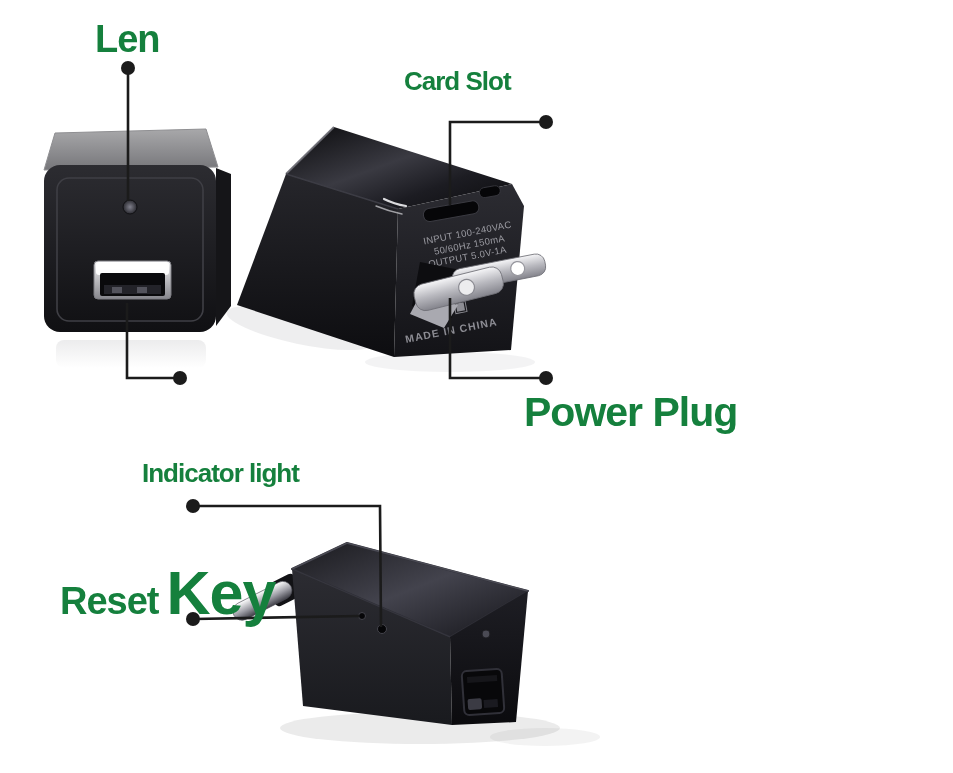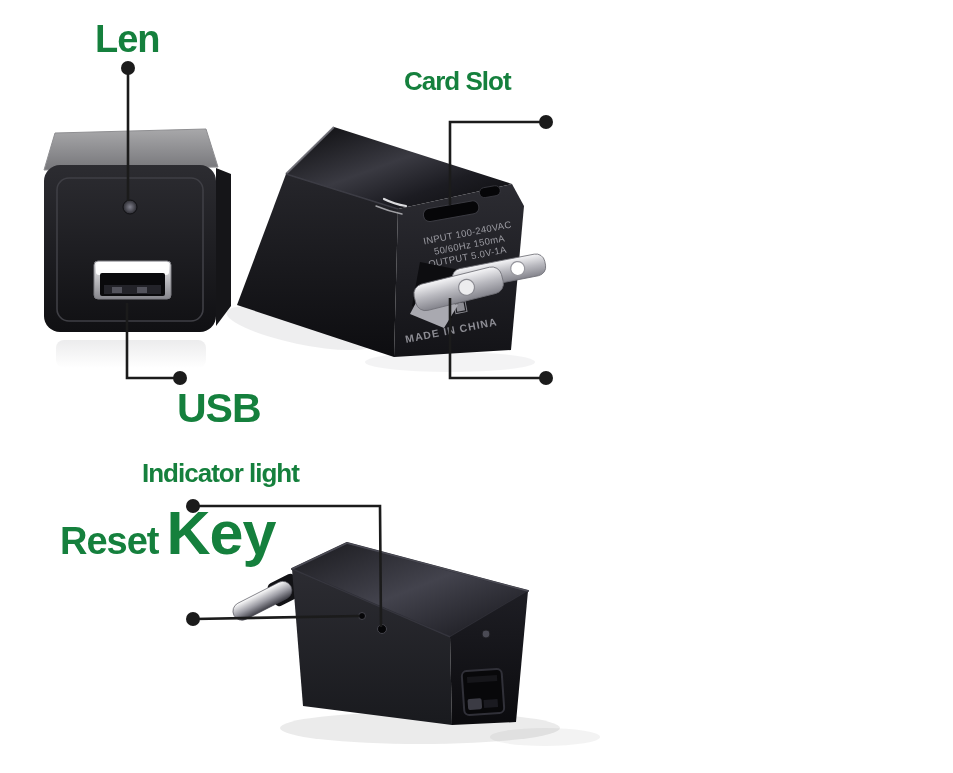--- a/index.html
+++ b/index.html
@@ -10,21 +10,21 @@
   .artwork{position:absolute;left:0;top:0;}
   .callout-label{
     position:absolute;color:#15803d;font-weight:700;white-space:nowrap;
     letter-spacing:-1px;line-height:1;
   }
   .label-len{left:95px;top:20px;font-size:38px;}
   .label-card-slot{left:404px;top:68px;font-size:26px;}
   .label-usb{left:177px;top:388px;font-size:41px;}
   .label-power-plug{left:524px;top:392px;font-size:41px;}
   .label-indicator{left:142px;top:460px;font-size:26px;}
-  .label-reset-key{left:60px;top:503px;font-size:38px;display:flex;align-items:baseline;gap:8px;}
+  .label-reset-key{left:60px;top:563px;font-size:38px;display:flex;align-items:baseline;gap:8px;}
   .label-reset-key .key-big{font-size:61px;}
   svg text{font-family:"Liberation Sans",sans-serif;}
   svg .engraved{fill:#9b9ba2;font-size:9.5px;letter-spacing:0.3px;}
 </style>
 </head>
 <body>
 
 <div class="stage">
 
   <svg class="artwork" width="953" height="773" viewBox="0 0 953 773">
@@ -179,20 +179,20 @@
       <circle cx="546" cy="122" r="7"></circle>
       <circle cx="180" cy="378" r="7"></circle>
       <circle cx="546" cy="378" r="7"></circle>
       <circle cx="193" cy="506" r="7"></circle>
       <circle cx="193" cy="619" r="7"></circle>
     </g>
   </svg>
 
   <div class="callout-label label-len">Len</div>
   <div class="callout-label label-card-slot">Card Slot</div>
-  <div class="callout-label label-usb">USB</div>
+  <div class="callout-label label-power-plug">Power Plug</div>
   <div class="callout-label label-indicator">Indicator light</div>
   <div class="callout-label label-reset-key">
     <span>Reset</span>
     <span class="key-big">Key</span>
   </div>
 
 </div>
 
 </body></html>

